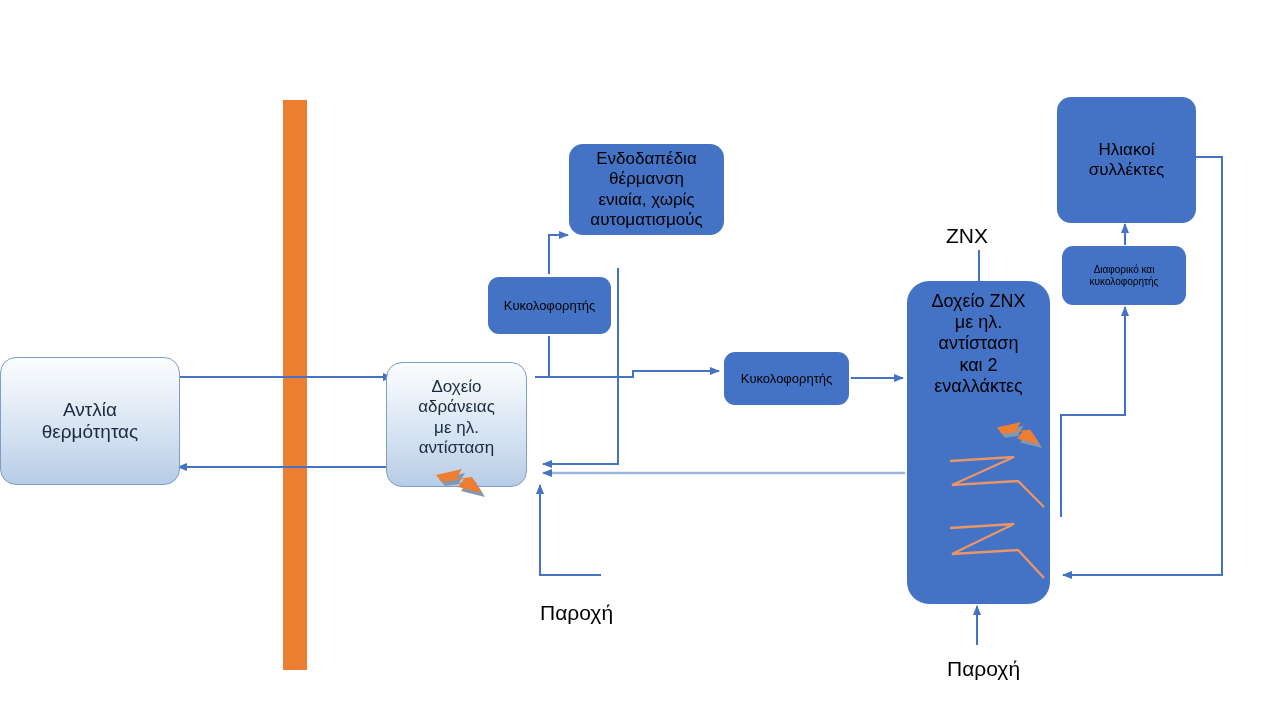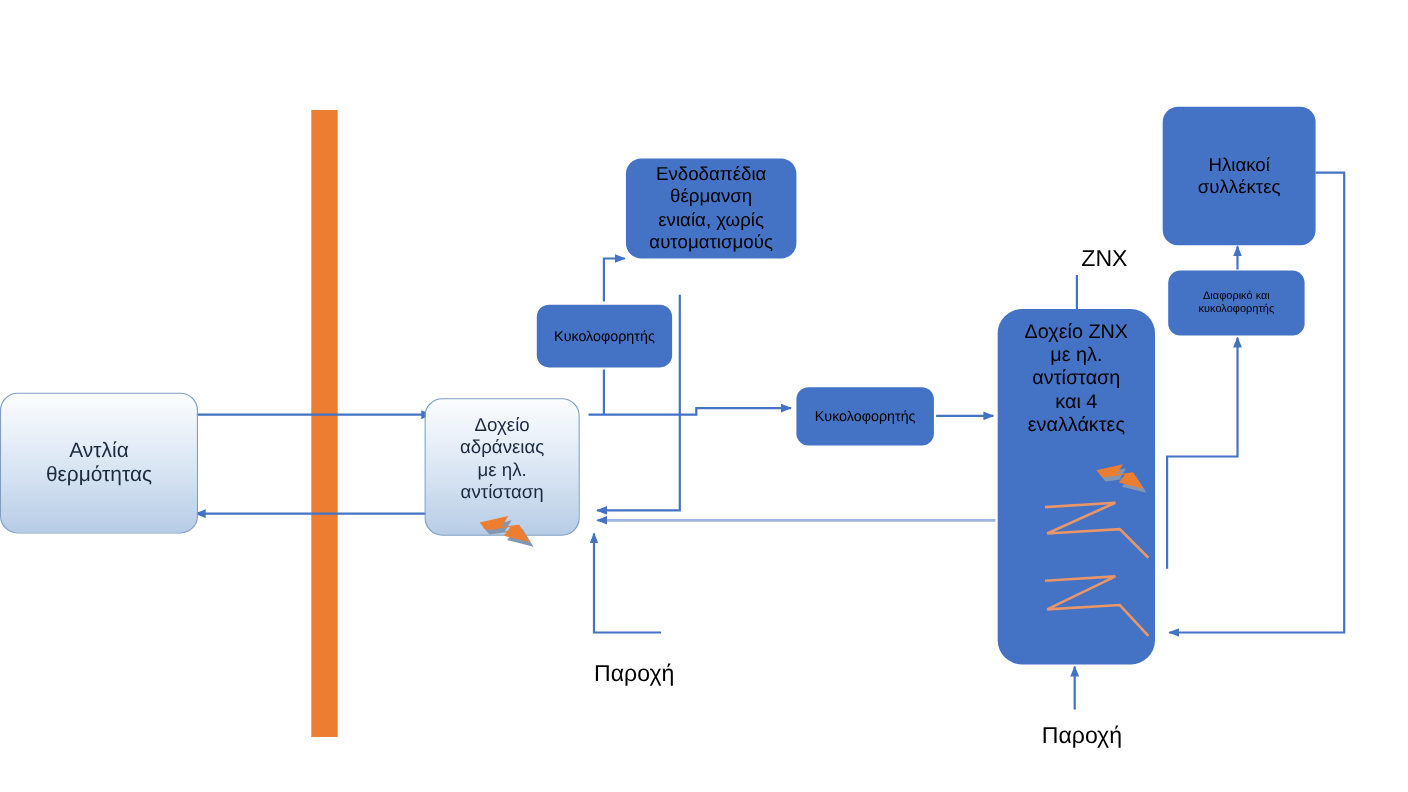--- a/index.html
+++ b/index.html
@@ -155,21 +155,21 @@
   </div>
 
   <div class="node node-solid" style="left:724px; top:352px; width:125px; height:53px; font-size:13px; border-radius:11px;">
     <span>Κυκολοφορητής</span>
   </div>
 
   <div class="node node-solid" style="left:907px; top:281px; width:143px; height:323px; font-size:18px; border-radius:22px; align-items:flex-start;">
     <span style="white-space:pre-line; padding-top:10px;">Δοχείο ΖΝΧ
 με ηλ.
 αντίσταση
-και 4
+και 2
 εναλλάκτες</span>
   </div>
   <svg class="bolt" style="left:993px; top:418px;" width="52" height="34" viewBox="0 0 56 36">
     <path d="M4,10 L30,4 L24,14 L40,12 L50,28 L26,22 L32,14 L10,17 Z" fill="#8497B0" transform="translate(3,4)"></path>
     <path d="M4,10 L30,4 L24,14 L40,12 L50,28 L26,22 L32,14 L10,17 Z" fill="#ED7D31"></path>
   </svg>
   <svg class="coil" style="left:946px; top:455px;" width="100" height="60" viewBox="0 0 100 60">
     <polyline points="4,6 68,2 6,30 72,26 98,52" fill="none" stroke="#E8956A" stroke-width="2.4"></polyline>
   </svg>
   <svg class="coil" style="left:946px; top:520px;" width="100" height="64" viewBox="0 0 100 64">
@@ -179,19 +179,19 @@
   <div class="node node-solid" style="left:1057px; top:97px; width:139px; height:126px; font-size:17px;">
     <span style="white-space:pre-line;">Ηλιακοί
 συλλέκτες</span>
   </div>
 
   <div class="node node-solid" style="left:1062px; top:246px; width:124px; height:59px; font-size:10px; border-radius:11px;">
     <span style="white-space:pre-line;">Διαφορικό και
 κυκολοφορητής</span>
   </div>
 
-  <div class="label-plain" style="left:983px; top:224px; font-size:21px;">ΖΝΧ</div>
+  <div class="label-plain" style="left:946px; top:224px; font-size:21px;">ΖΝΧ</div>
 
   <div class="label-plain" style="left:540px; top:601px; font-size:21px;">Παροχή</div>
 
   <div class="label-plain" style="left:947px; top:657px; font-size:21px;">Παροχή</div>
 
 </div>
 
 </body></html>

